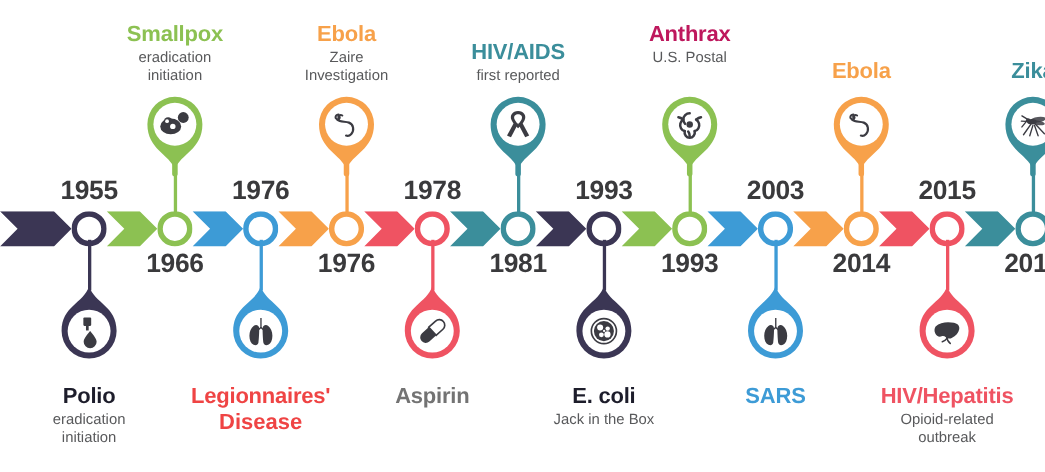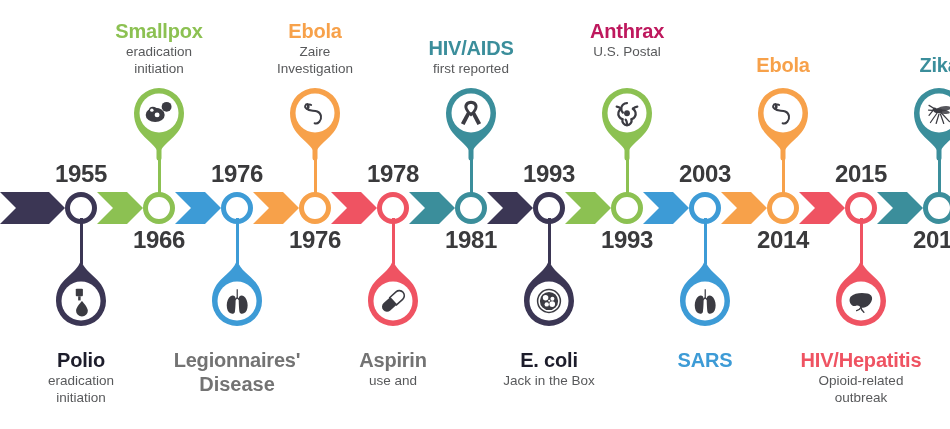--- a/index.html
+++ b/index.html
@@ -269,37 +269,37 @@
         <path d="M20.2 16.6 L16 20.2 M20.2 16.6 L24.4 20.2" stroke="#3b3b42" stroke-width="1.4" fill="none"></path>
         <path d="M18.6 17.8 c0 4 -.4 11.6 -.8 13.4 c-.5 2.2 -2.6 2.8 -4.6 1.8
                  c-2.6 -1.3 -4 -4.3 -4 -8.6 c0 -4 1.6 -7.6 4 -9.4
                  c2.2 -1.6 5.4 -.8 5.4 2.8 z" fill="#3b3b42"></path>
         <path d="M21.8 17.8 c0 4 .4 11.6 .8 13.4 c.5 2.2 2.6 2.8 4.6 1.8
                  c2.6 -1.3 4 -4.3 4 -8.6 c0 -4 -1.6 -7.6 -4 -9.4
                  c-2.2 -1.6 -5.4 -.8 -5.4 2.8 z" fill="#3b3b42"></path>
       </svg>
         </div>
       </div>
-      <div class="lbl" style="left: 142px; width: 190px; top: 349px;"><span class="t" style="color:#737373">Legionnaires'</span><span class="t2" style="color:#737373">Disease</span></div>
+      <div class="lbl" style="left: 142px; width: 190px; top: 349px;"><span class="t" style="color:#ef4444">Legionnaires'</span><span class="t2" style="color:#ef4444">Disease</span></div>
       <div class="stem" style="background: rgb(239, 83, 98); left: 391.5px; top: 218px; height: 46px;"></div>
       <div class="pin" style="position: absolute; left: 362px; top: 256px;">
         <svg width="62" height="78" viewBox="0 0 62 78">
          <path d="M31 4 C36 20 56 22 56 45 a25 25 0 1 1 -50 0 C6 22 26 20 31 4 z" fill="#ef5362"></path>
          <circle cx="31" cy="45" r="19.5" fill="#ffffff"></circle>
        </svg>
        <div style="position:absolute;left:12px;top:26px;width:38px;height:38px;">
           <svg width="38" height="38" viewBox="0 0 40 40">
         <g transform="rotate(-42 20 20)">
           <rect x="6" y="15" width="28" height="10.5" rx="5.25" fill="#3b3b42"></rect>
           <path d="M20 15 h8.75 a5.25 5.25 0 0 1 0 10.5 H20 z" fill="#fff" stroke="#3b3b42" stroke-width="1.6"></path>
         </g>
       </svg>
         </div>
       </div>
-      <div class="lbl" style="left: 298px; width: 190px; top: 349px;"><span class="t" style="color:#737373">Aspirin</span><span class="s">use and</span></div>
+      <div class="lbl" style="left: 298px; width: 190px; top: 349px;"><span class="t" style="color:#737373">Aspirin</span></div>
       <div class="stem" style="background: rgb(59, 54, 84); left: 547.5px; top: 218px; height: 46px;"></div>
       <div class="pin" style="position: absolute; left: 518px; top: 256px;">
         <svg width="62" height="78" viewBox="0 0 62 78">
          <path d="M31 4 C36 20 56 22 56 45 a25 25 0 1 1 -50 0 C6 22 26 20 31 4 z" fill="#3b3654"></path>
          <circle cx="31" cy="45" r="19.5" fill="#ffffff"></circle>
        </svg>
        <div style="position:absolute;left:12px;top:26px;width:38px;height:38px;">
           <svg width="38" height="38" viewBox="0 0 40 40">
         <circle cx="20" cy="20" r="12" fill="none" stroke="#3b3b42" stroke-width="1.6"></circle>
         <circle cx="20" cy="20" r="9.6" fill="#3b3b42"></circle>

